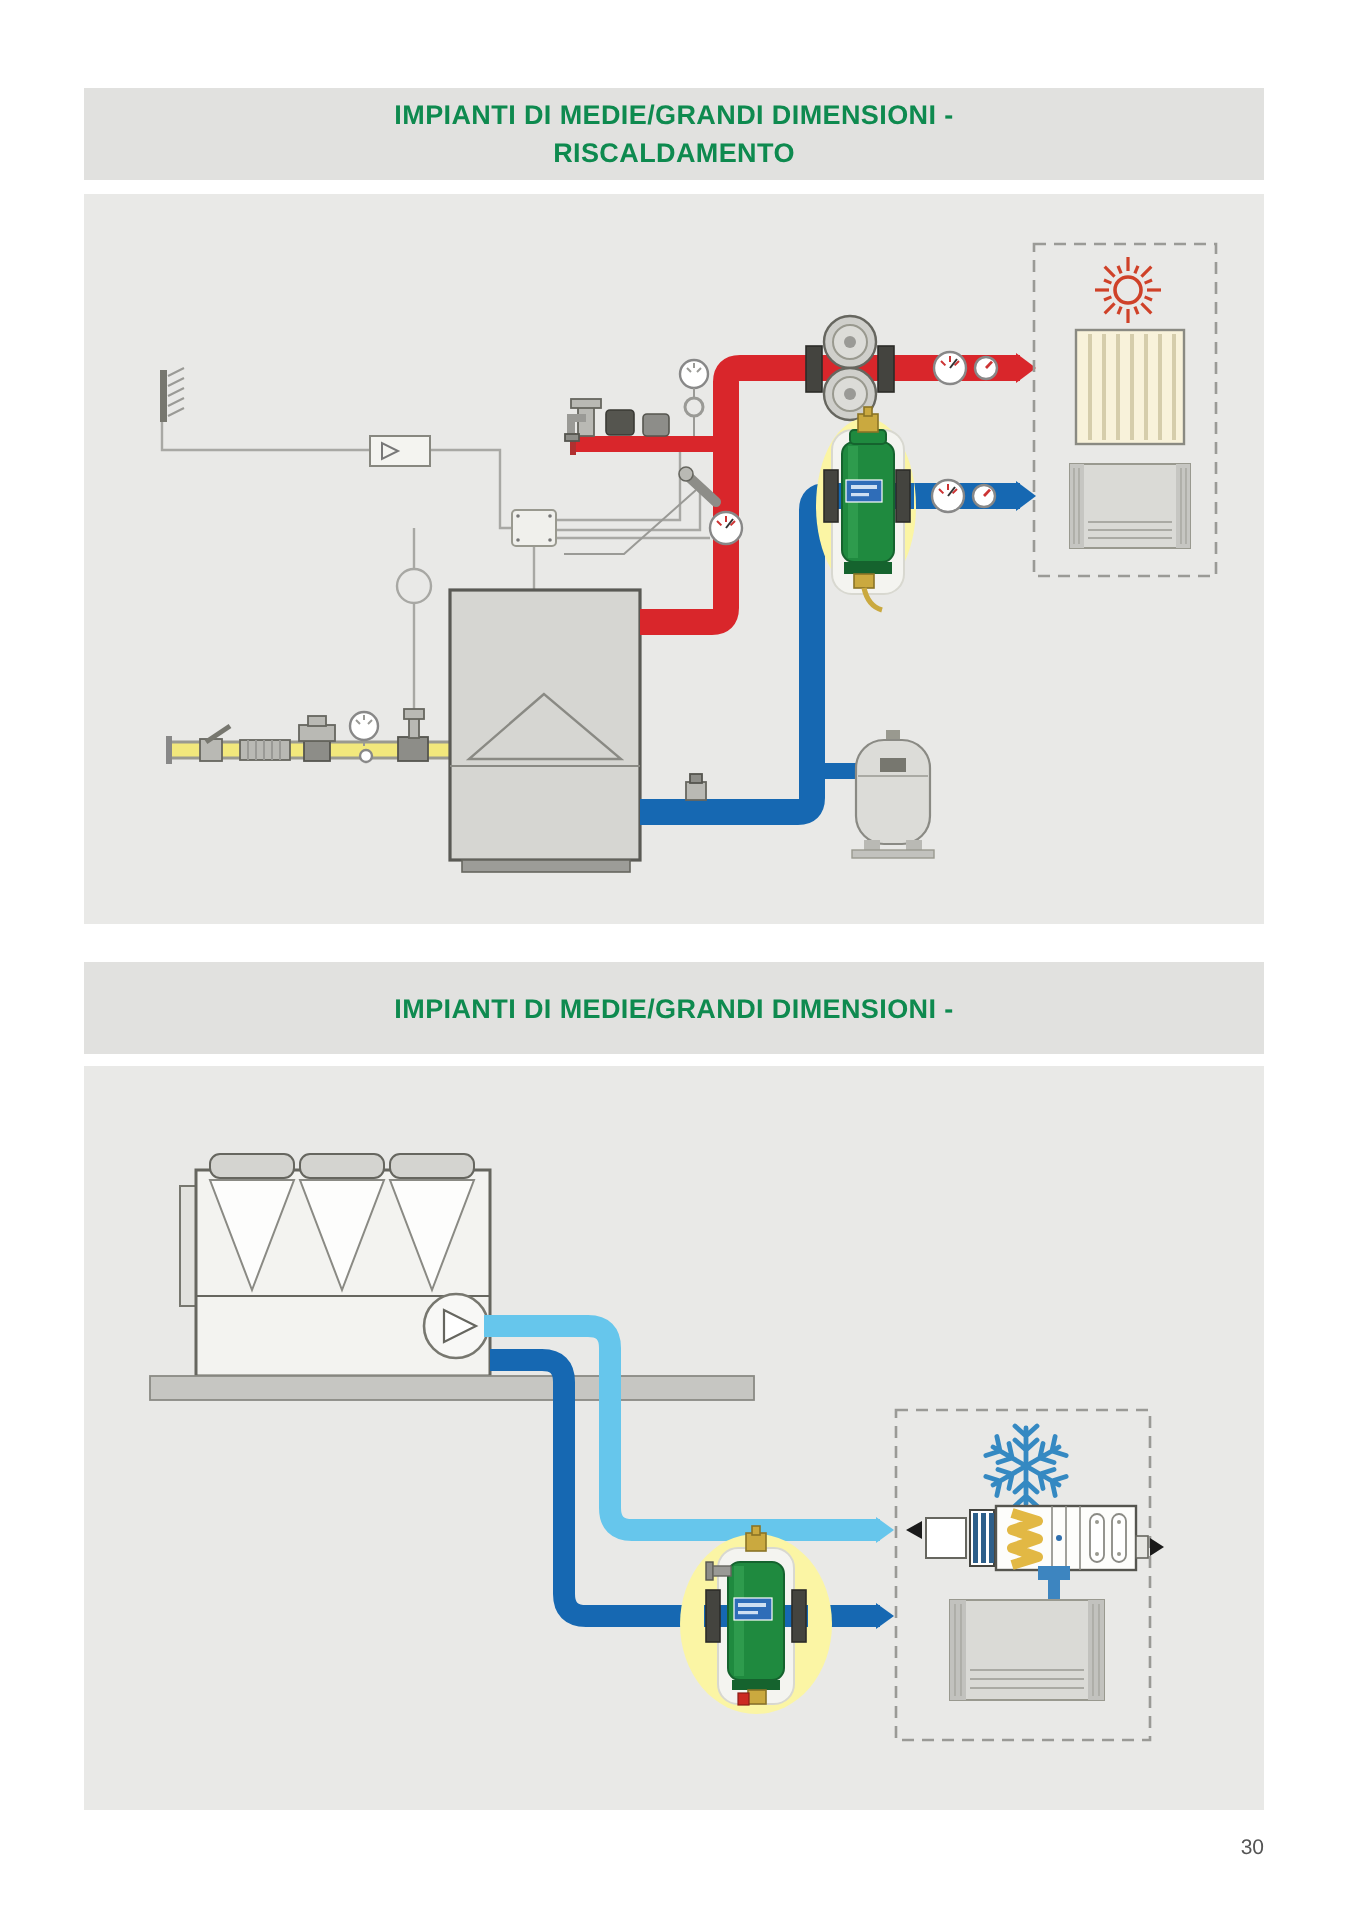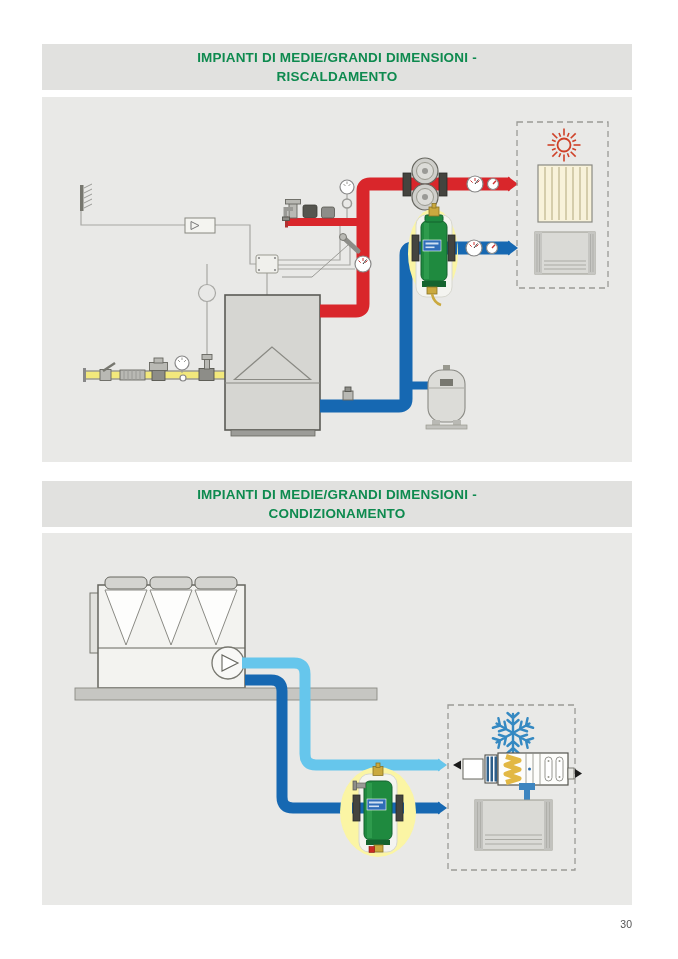--- a/index.html
+++ b/index.html
@@ -266,21 +266,20 @@
       <rect x="546" y="135" width="7" height="42" fill="#c6c6c2"></rect>
       <path d="M495 137 v38 M497.5 137 v38 M548.5 137 v38 M551 137 v38" stroke="#aaaaa4" stroke-width=".8" fill="none"></path>
       <path d="M502 164 h42 M502 168 h42 M502 172 h42" stroke="#aaaaa4" stroke-width="1" fill="none"></path>
     </g>
   </g>
 </svg>
 </div>
 
 <div class="header" id="header2">
   <span>IMPIANTI DI MEDIE/GRANDI DIMENSIONI -</span>
-  <span>CONDIZIONAMENTO</span>
 </div>
 
 <div class="panel" id="panel2">
 <svg width="590" height="372" viewBox="0 0 590 372">
 
   <g>
     <rect x="48" y="60" width="9" height="60" fill="#e2e2de" stroke="#77776f" stroke-width="1"></rect>
     <rect x="56" y="52" width="147" height="103" fill="#f3f3f0" stroke="#66665f" stroke-width="1.5"></rect>
     <rect x="63" y="44" width="42" height="12" rx="5" fill="#d4d4d0" stroke="#66665f" stroke-width="1"></rect>
     <rect x="108" y="44" width="42" height="12" rx="5" fill="#d4d4d0" stroke="#66665f" stroke-width="1"></rect>

